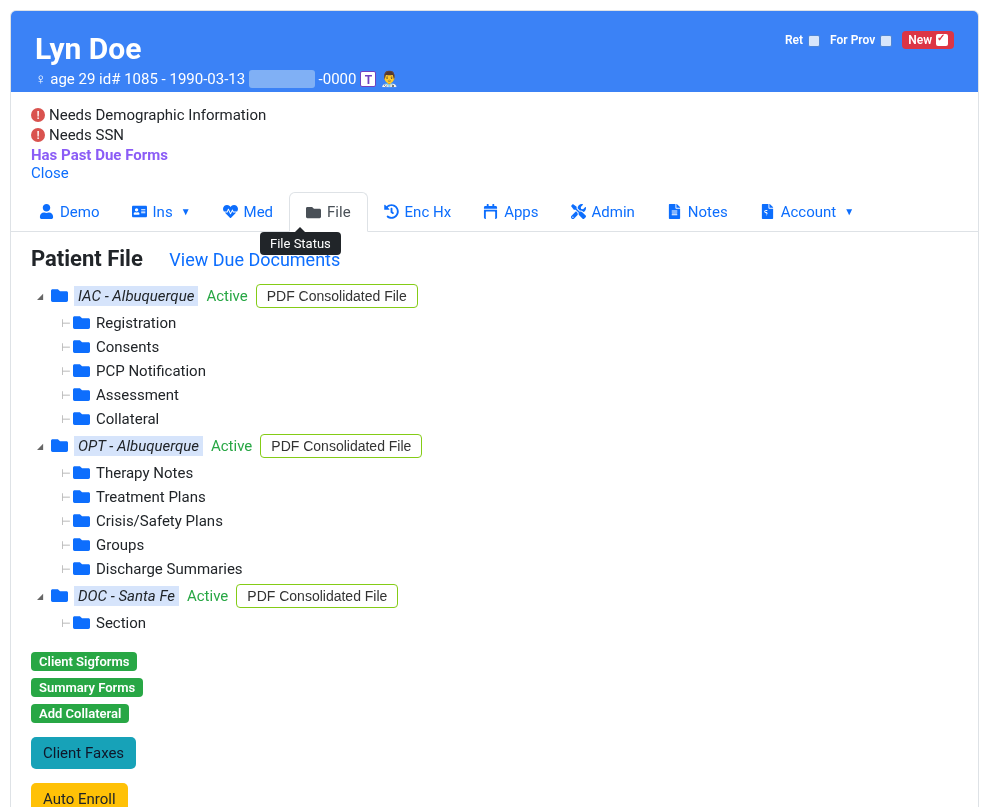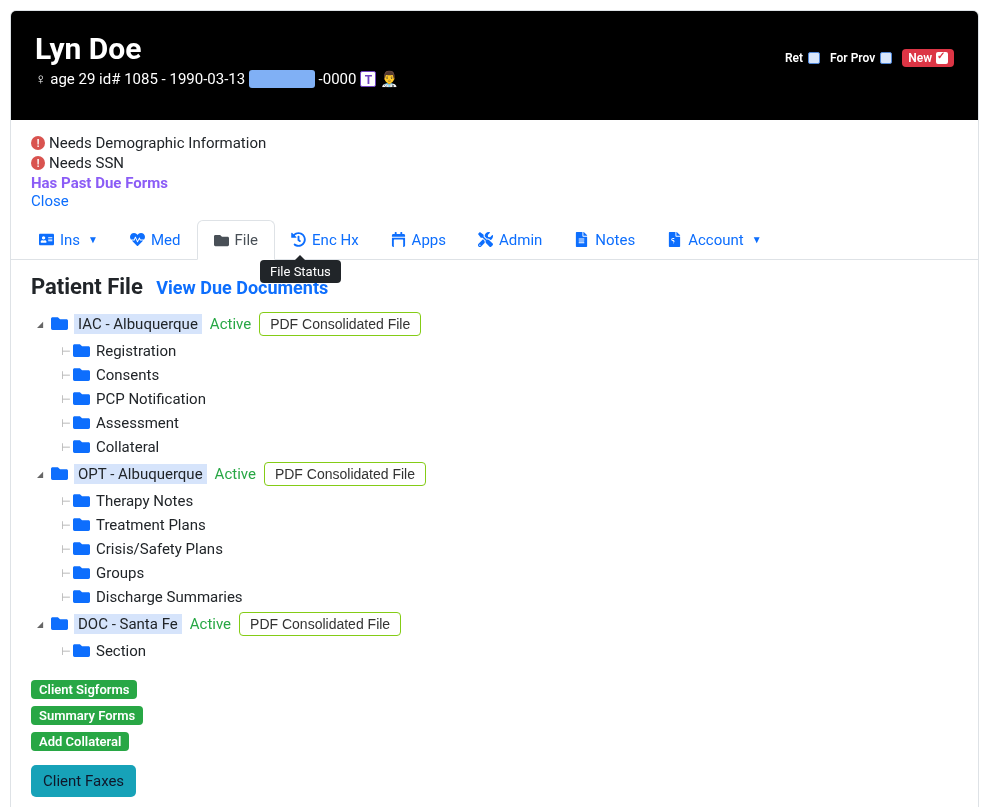--- a/index.html
+++ b/index.html
@@ -1,18 +1,18 @@
 <!DOCTYPE html>
 <html><head>
   <meta charset="utf-8">
   <style>
     * { box-sizing: border-box; margin: 0; padding: 0; }
     body { font-family: -apple-system, BlinkMacSystemFont, "Segoe UI", Roboto, sans-serif; background: #fff; padding: 10px; color: #212529; }
     .card { border: 1px solid #dee2e6; border-radius: 6px; overflow: hidden; }
-    .header { background: #000000; padding: 20px 24px 32px; color: #fff; display: flex; justify-content: space-between; align-items: center; }
+    .header { background: #3b82f6; padding: 20px 24px 4px; color: #fff; display: flex; justify-content: space-between; align-items: flex-start; }
     .header-left { }
     .patient-name { font-size: 30px; font-weight: 700; margin-bottom: 4px; }
     .patient-meta { font-size: 15px; display: flex; align-items: center; gap: 4px; }
     .patient-meta .redacted { background: #80b0f5; color: transparent; border-radius: 3px; padding: 0 12px; }
     .header-right { display: flex; align-items: center; gap: 10px; font-size: 12px; padding-bottom: 4px; }
     .header-right .chk-label { color: #fff; font-weight: 600; }
     .header-right .chk-box { width: 12px; height: 12px; background: #d8e6fb; border: 1px solid #4f86d6; display: inline-block; vertical-align: middle; margin-left: 2px; border-radius: 2px; }
     .new-badge { background: #dc3545; color: #fff; padding: 2px 6px; border-radius: 4px; font-size: 12px; display: inline-flex; align-items: center; gap: 4px; font-weight: 600; }
     .new-badge .chk-on { width: 12px; height: 12px; background: #fff; border-radius: 2px; position: relative; }
     .new-badge .chk-on::after { content: "✓"; color: #dc3545; font-size: 10px; position: absolute; top: -2px; left: 1px; font-weight: bold; }
@@ -25,29 +25,29 @@
     .close-link { color: #0d6efd; cursor: pointer; }
 
     .tabs { display: flex; font-size: 15px; border-bottom: 1px solid #dee2e6; margin: 0 -20px 14px; padding: 0 12px; position: relative; }
     .tab { padding: 10px 16px; color: #0d6efd; cursor: pointer; display: flex; align-items: center; gap: 6px; position: relative; }
     .tab.active { color: #495057; background: #fff; border: 1px solid #dee2e6; border-bottom: 1px solid #fff; border-radius: 6px 6px 0 0; margin-bottom: -1px; }
     .tab .drop { font-size: 10px; margin-left: 2px; }
     .tooltip { position: absolute; top: 40px; left: 249px; background: #212529; color: #fff; padding: 4px 10px; border-radius: 4px; font-size: 13px; white-space: nowrap; z-index: 10; }
     .tooltip::before { content: ""; position: absolute; top: -5px; left: 50%; transform: translateX(-50%); border-left: 5px solid transparent; border-right: 5px solid transparent; border-bottom: 5px solid #212529; }
 
     .section-title { font-size: 22px; font-weight: 700; margin-bottom: 10px; }
-    .section-title .link { font-size: 18px; font-weight: 700; color: #0d6efd; margin-left: 8px; }
+    .section-title .link { font-size: 18px; font-weight: 400; color: #0d6efd; margin-left: 21px; }
 
     .tree { font-size: 15px; margin-left: 6px; margin-bottom: 16px; }
     .tree-row { padding: 3px 0; display: flex; align-items: center; }
     .tree-row .indent { width: 22px; display: inline-block; position: relative; }
     .tree-row .toggle { color: #666; font-size: 8px; width: 14px; display: inline-block; cursor: pointer; }
     .tree-row .dash { color: #aaa; font-size: 11px; width: 14px; display: inline-block; text-align: center; }
     .tree-row .folder-icon { color: #0d6efd; margin-right: 6px; }
-    .tree-row.root .folder-label { background: #d6e4fb; padding: 1px 4px; }
+    .tree-row.root .folder-label { background: #d6e4fb; padding: 1px 4px; font-style: italic; }
     .tree-row .status-active { color: #28a745; margin-left: 8px; }
     .tree-row .pdf-btn { background: #fff; border: 1px solid #84cc16; border-radius: 4px; padding: 3px 10px; font-size: 14px; margin-left: 8px; cursor: pointer; color: #333; }
 
     .btn-row { margin-bottom: 6px; }
     .badge-btn { display: inline-block; padding: 2px 8px; border-radius: 4px; font-size: 13px; color: #fff; cursor: pointer; font-weight: 600; }
     .bg-green { background: #28a745; }
     .btn-teal { background: #17a2b8; color: #0f172a; padding: 7px 12px; border-radius: 5px; font-size: 15px; cursor: pointer; display: inline-block; }
     .btn-warn { background: #ffc107; color: #212529; padding: 7px 12px; border-radius: 5px; font-size: 15px; cursor: pointer; display: inline-block; }
 
     svg.ico { width: 15px; height: 15px; fill: currentColor; vertical-align: -2px; }
@@ -91,20 +91,26 @@
       <div class="alert-line">
           <span class="alert-icon">!</span>
           <span>Needs SSN</span>
         </div>
       <div class="pastdue">Has Past Due Forms</div>
       <div class="close-link">Close</div>
     </div>
 
     <div class="tabs">
       <div class="tab">
+          <svg class="ico" viewBox="0 0 448 512">
+            <path d="M224 256c70.7 0 128-57.3 128-128S294.7 0 224 0 96 57.3 96 128s57.3 128 128 128zm89.6 32h-16.7c-22.2 10.2-46.9 16-72.9 16s-50.6-5.8-72.9-16h-16.7C60.2 288 0 348.2 0 422.4V464c0 26.5 21.5 48 48 48h352c26.5 0 48-21.5 48-48v-41.6c0-74.2-60.2-134.4-134.4-134.4z"></path>
+          </svg>
+          <span>Demo</span>
+        </div>
+      <div class="tab">
           <svg class="ico" viewBox="0 0 576 512">
             <path d="M528 32H48C21.5 32 0 53.5 0 80v352c0 26.5 21.5 48 48 48h480c26.5 0 48-21.5 48-48V80c0-26.5-21.5-48-48-48zm-352 96c35.3 0 64 28.7 64 64s-28.7 64-64 64-64-28.7-64-64 28.7-64 64-64zm112 236.8c0 10.6-10 19.2-22.4 19.2H86.4C74 384 64 375.4 64 364.8v-19.2c0-31.8 30.1-57.6 67.2-57.6h5c12.3 5.1 25.7 8 39.8 8s27.6-2.9 39.8-8h5c37.1 0 67.2 25.8 67.2 57.6v19.2zM512 312c0 4.4-3.6 8-8 8H360c-4.4 0-8-3.6-8-8v-16c0-4.4 3.6-8 8-8h144c4.4 0 8 3.6 8 8v16zm0-64c0 4.4-3.6 8-8 8H360c-4.4 0-8-3.6-8-8v-16c0-4.4 3.6-8 8-8h144c4.4 0 8 3.6 8 8v16zm0-64c0 4.4-3.6 8-8 8H360c-4.4 0-8-3.6-8-8v-16c0-4.4 3.6-8 8-8h144c4.4 0 8 3.6 8 8v16z"></path>
           </svg>
           <span>Ins</span>
           <span class="drop">▼</span>
         </div>
       <div class="tab">
           <svg class="ico" viewBox="0 0 512 512">
             <path d="M320.2 243.8l-49.7 99.4c-6 12.1-23.4 11.7-28.9-.6l-56.9-126.3-30 71.7H60.6l182.5 186.5c7.1 7.3 18.6 7.3 25.7 0L451.4 288H342.3l-22.1-44.2zM473.7 73.9l-2.4-2.5c-51.5-52.6-135.8-52.6-187.4 0L256 100l-27.9-28.5c-51.5-52.7-135.9-52.7-187.4 0l-2.4 2.4C-10.4 123.7-12.5 203 31 256h102.4l35.9-86.2c5.4-12.9 23.6-13.2 29.4-.4l58.2 129.3 49-97.9c5.9-11.8 22.7-11.8 28.6 0l27.6 55.2H481c43.5-53 41.4-132.3-7.3-182.1z"></path>
           </svg>

